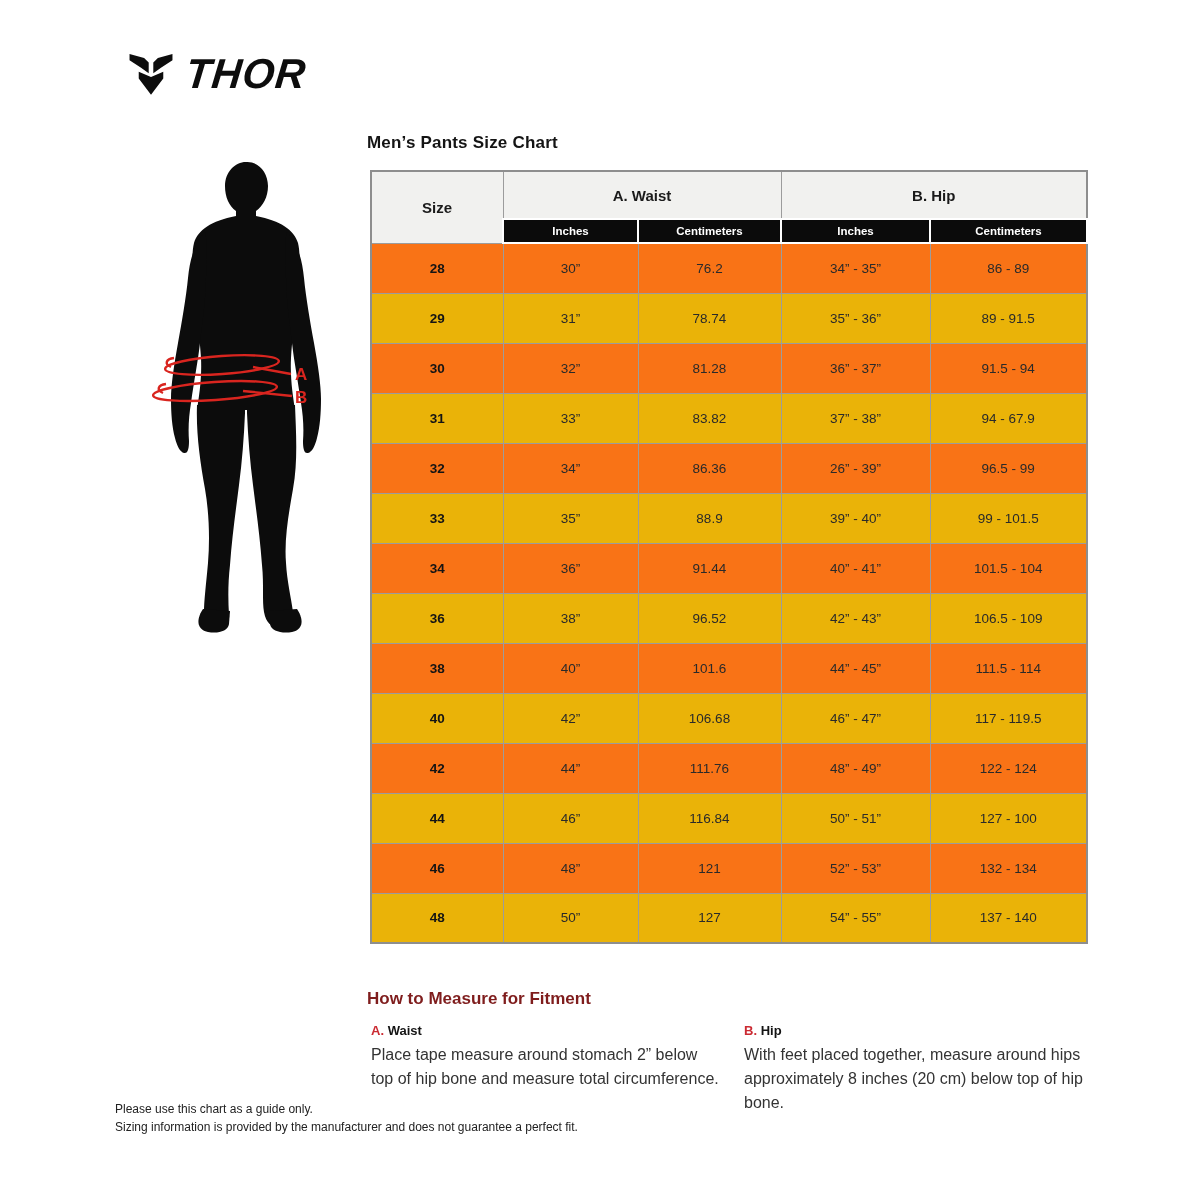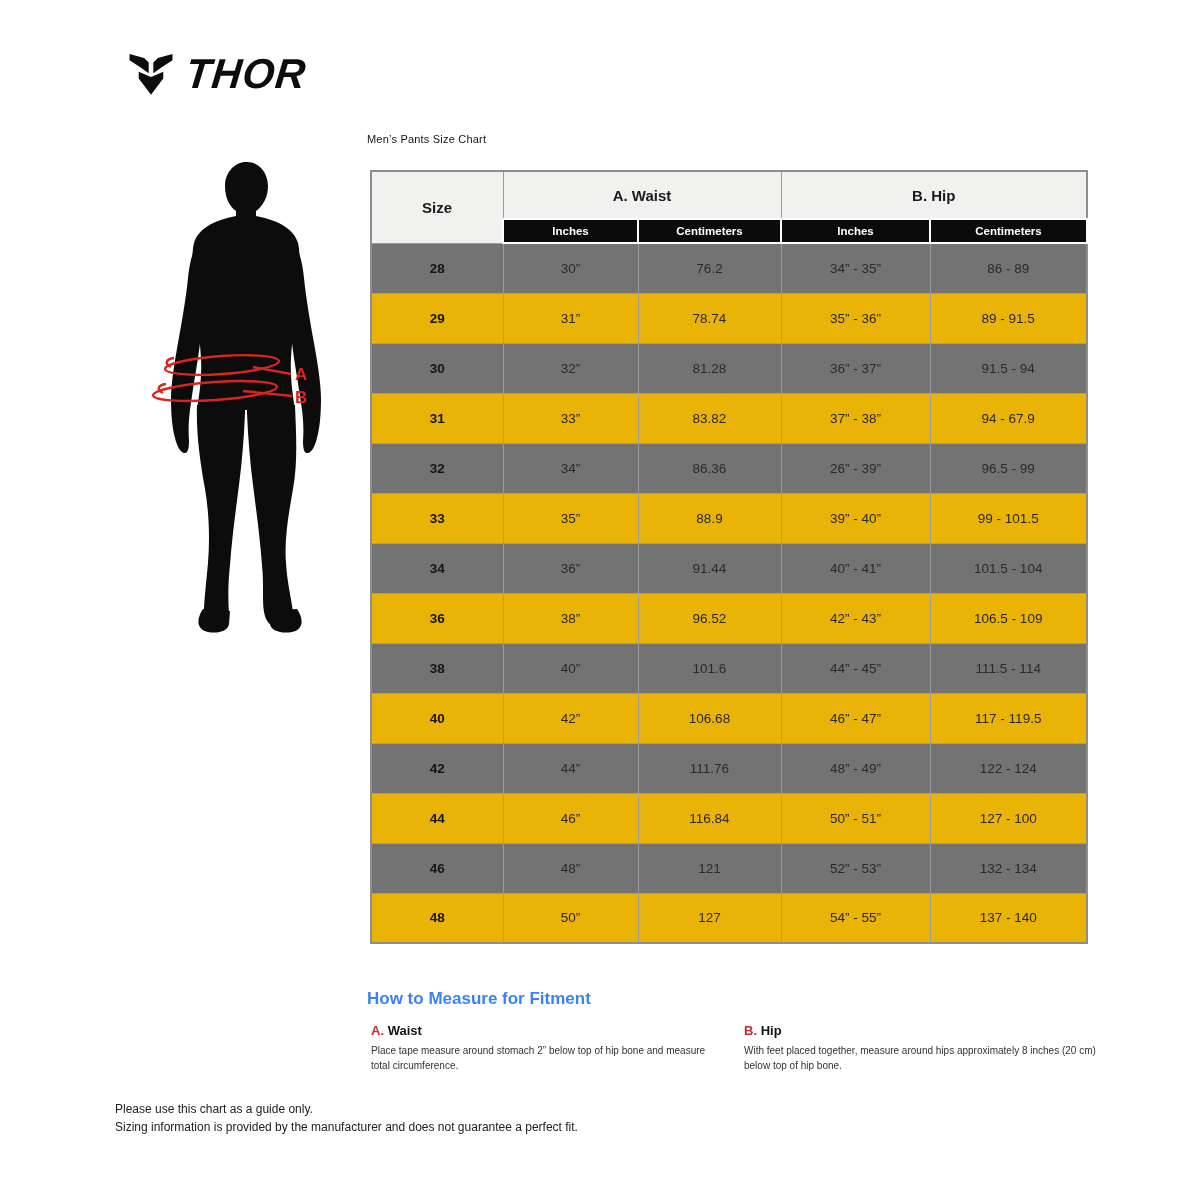--- a/index.html
+++ b/index.html
@@ -24,21 +24,21 @@
     font-family: "Liberation Sans", sans-serif;
   }
 
   
   .figure-wrap { position: absolute; left: 143px; top: 148px; width: 215px; height: 500px; }
   .figure-wrap svg { width: 100%; height: 100%; }
 
   
   .chart-title {
     position: absolute; left: 367px; top: 133px;
-    font-size: 11px; font-weight: normal; color: #141414;
+    font-size: 17px; font-weight: bold; color: #141414;
     letter-spacing: 0.2px;
   }
 
   
   .table-wrap { position: absolute; left: 370px; top: 170px; width: 784px; }
   table.size-table {
     width: 716px; table-layout: fixed;
     border-collapse: collapse;
     border: 2px solid #8e8e8e;
     font-size: 13.5px; color: #2a2a2a;
@@ -54,35 +54,35 @@
   th.size-head {
     background: #f1f1ef;
     font-size: 15px; font-weight: bold; color: #1a1a1a;
   }
   tr.subhead th {
     background: #0b0b0b; color: #ffffff;
     font-size: 11.5px; font-weight: bold;
     height: 24px; border: 2px solid #ffffff;
   }
   tbody td { height: 50px; }
-  tbody tr.odd td { background: #737373; }
+  tbody tr.odd td { background: #f97316; }
   tbody tr.even td { background: #eab308; }
   tbody td.size-col { font-weight: bold; color: #141414; }
 
   
   .measure-title {
     position: absolute; left: 367px; top: 989px;
-    font-size: 17px; font-weight: bold; color: #3b82f6; text-align: center;
+    font-size: 17px; font-weight: bold; color: #7f1d1d; text-align: center;
   }
   .measure-item { position: absolute; top: 1023px; }
   .measure-item.a { left: 371px; width: 352px; }
   .measure-item.b { left: 744px; width: 362px; }
   .measure-label { font-size: 13px; font-weight: bold; color: #141414; margin-bottom: 5px; }
   .measure-letter { color: #cb2a32; }
-  .measure-text { font-size: 10px; color: #333333; line-height: 1.5; }
+  .measure-text { font-size: 16px; color: #333333; line-height: 1.5; }
 
   
   .footer {
     position: absolute; left: 115px; top: 1100px;
     font-size: 12px; color: #222222; line-height: 1.5;
   }
 </style>
 </head>
 <body>
 

